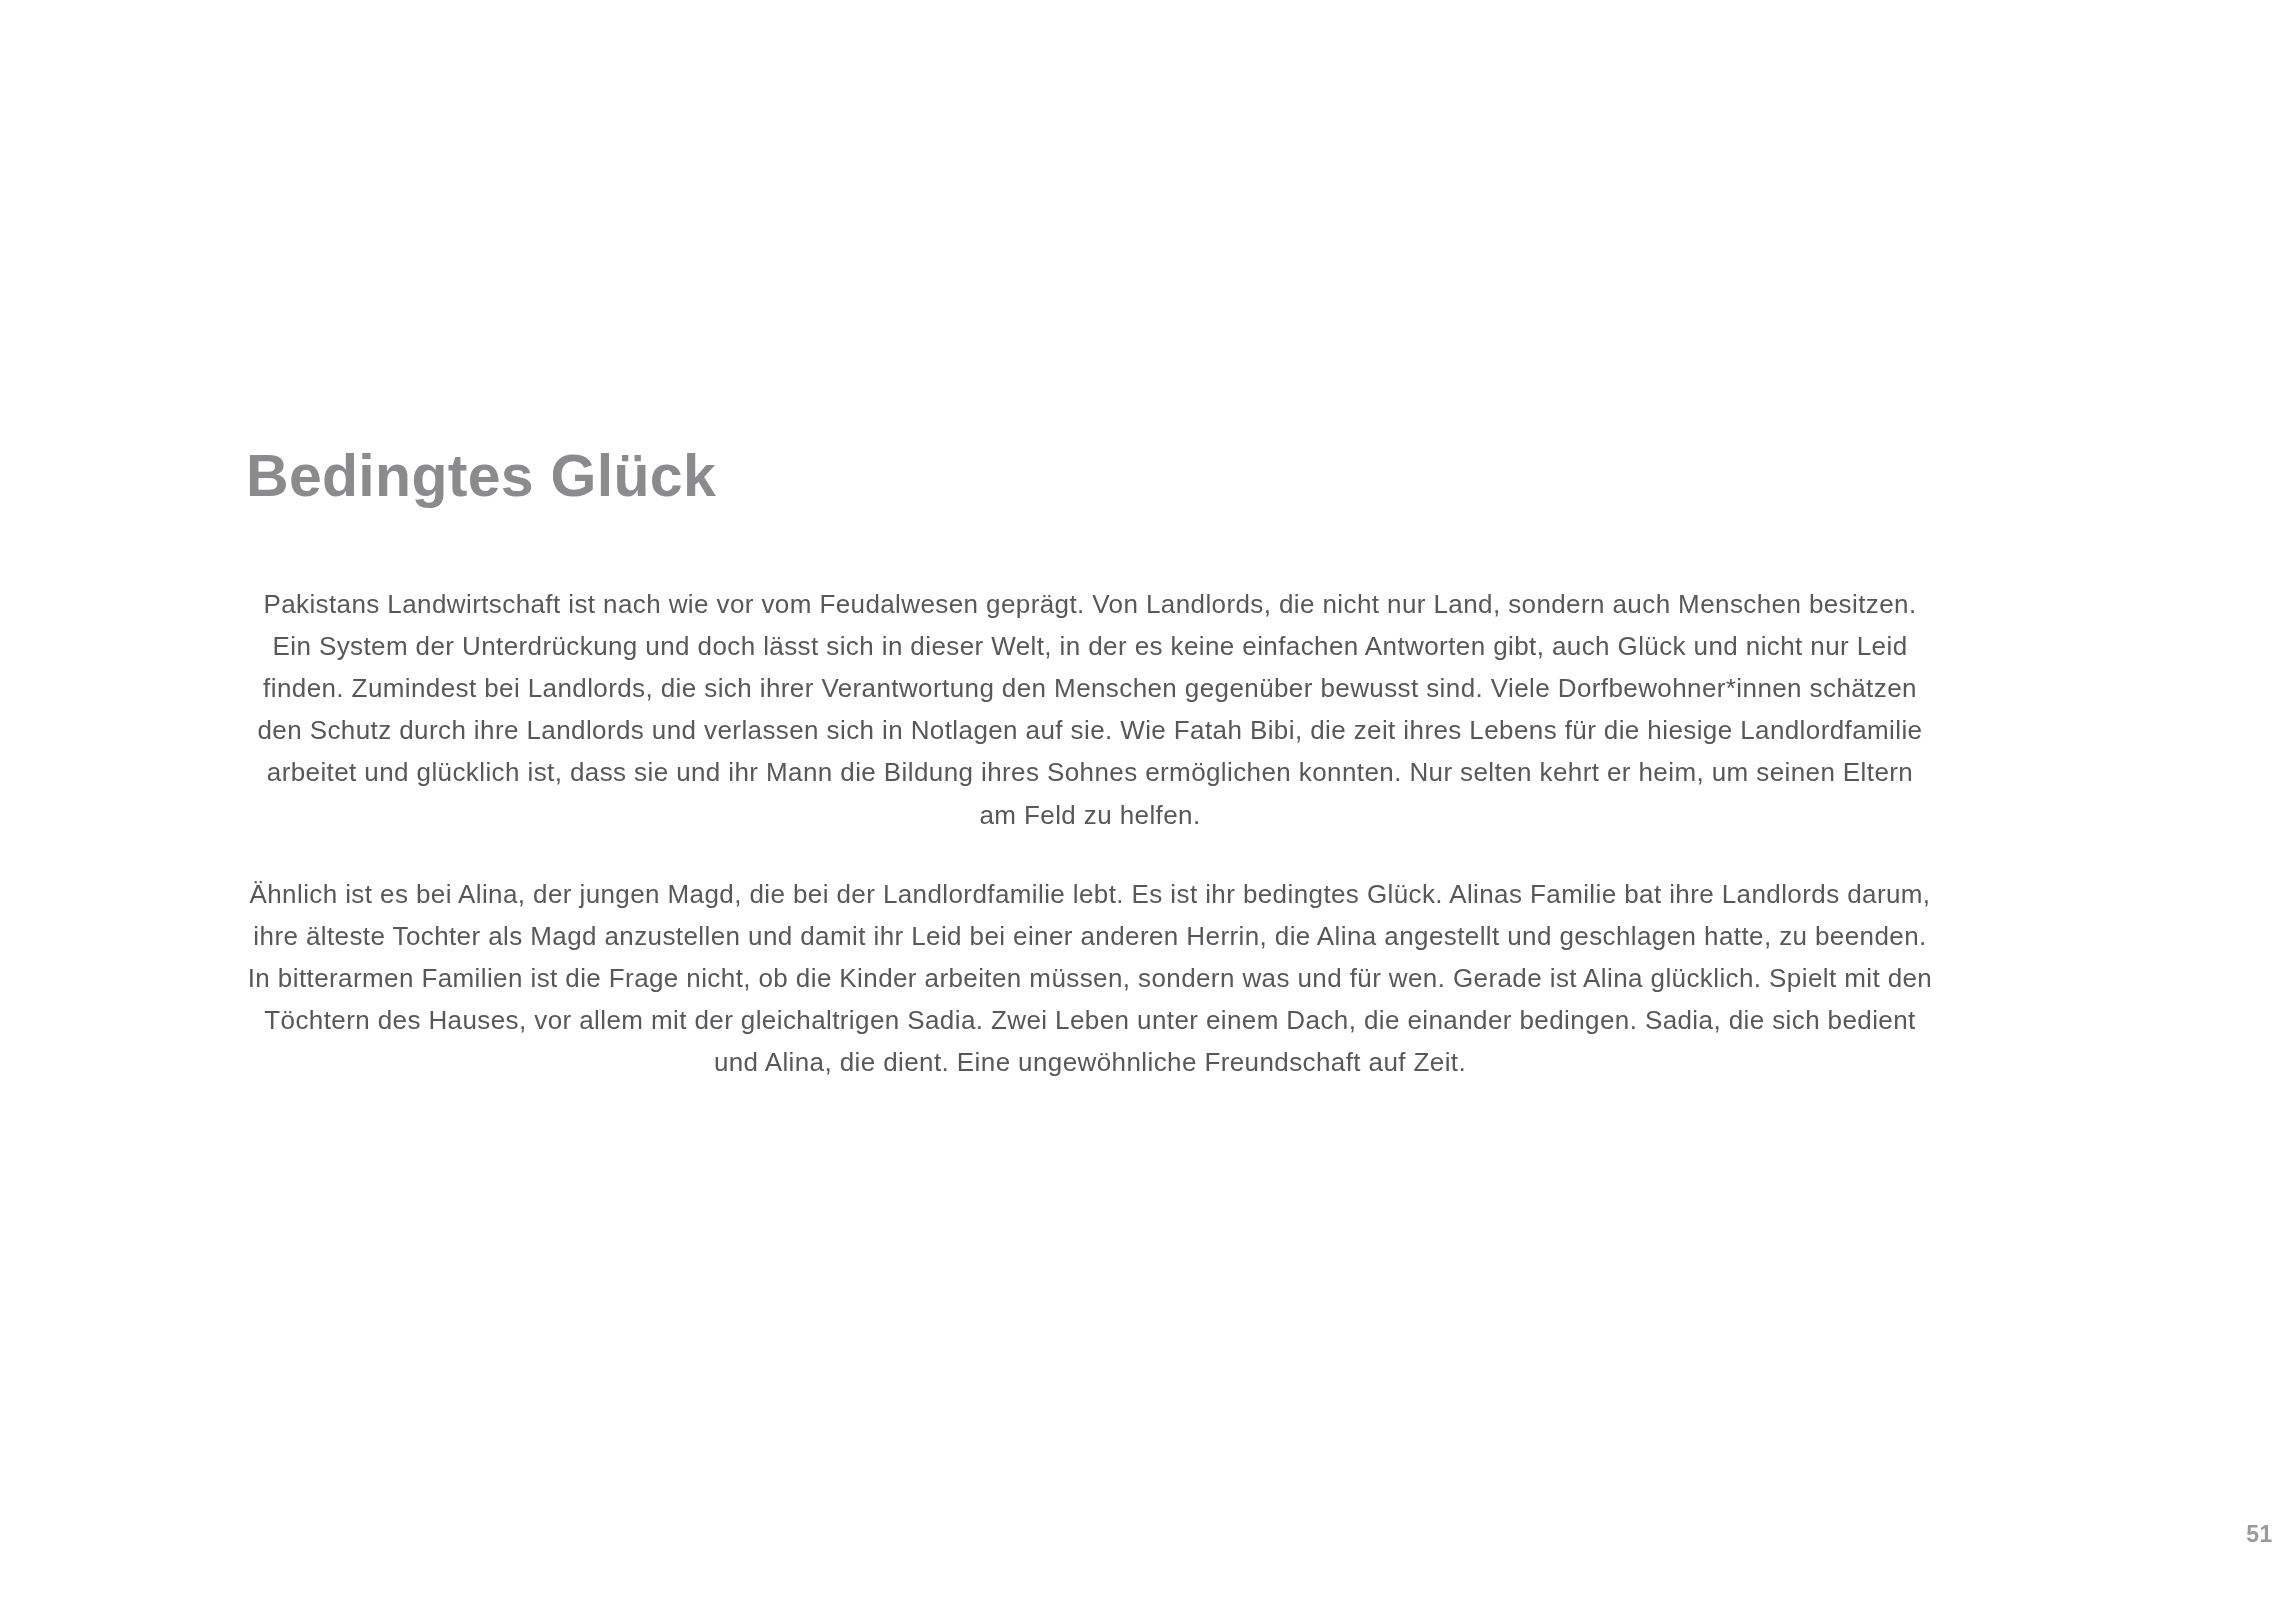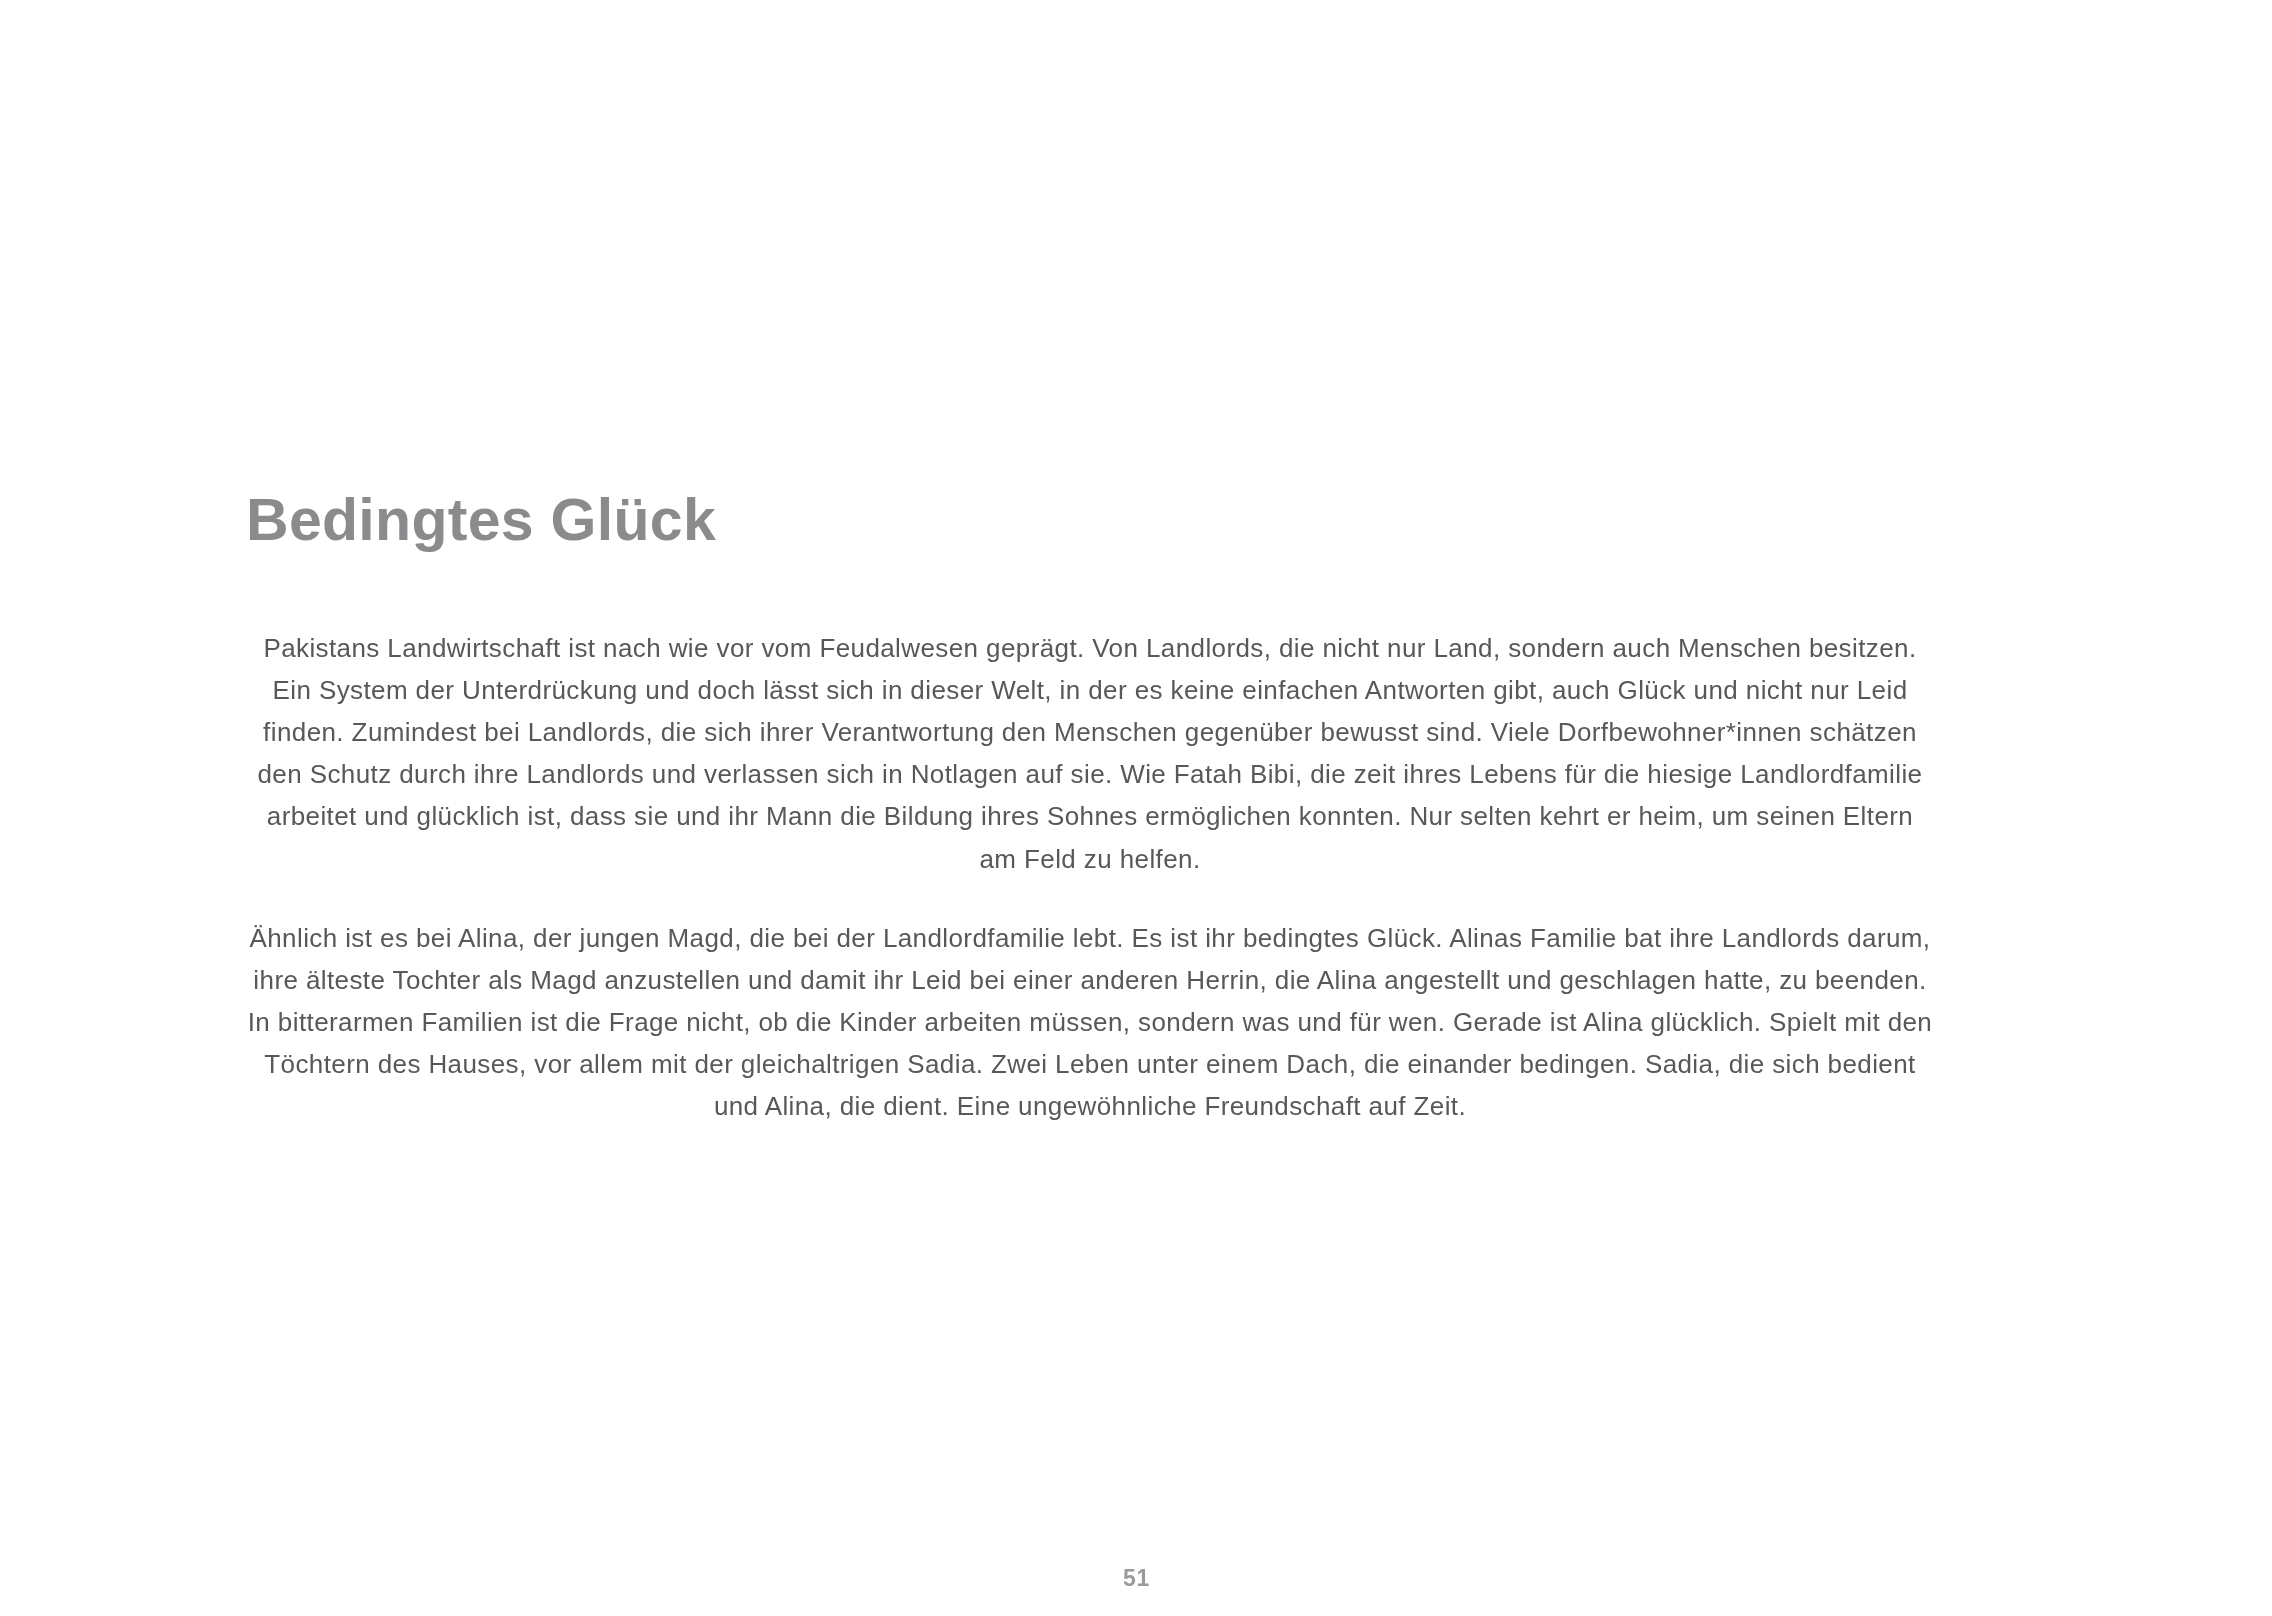--- a/index.html
+++ b/index.html
@@ -12,21 +12,20 @@
     height: 1616px;
     position: relative;
     font-family: "Liberation Sans", sans-serif;
     -webkit-font-smoothing: antialiased;
   }
 
   .page {
     position: absolute;
     inset: 0;
     background: #ffffff;
-    margin-top: 44px;
   }
 
   .content {
     position: absolute;
     left: 246px;
     top: 447px;
     width: 1726px;
   }
 
   .page-title {
@@ -50,21 +49,21 @@
 
   .body-text + .body-text {
     margin-top: 37px;
   }
 
   .page-number {
     position: absolute;
     left: 0;
     right: 0;
     top: 1521px;
-    text-align: center;
+    text-align: right;
     font-size: 23px;
     font-weight: bold;
     color: #9a9a9d;
     letter-spacing: 0.6px;
   }
 </style>
 </head>
 <body>
 
 <div class="page">

